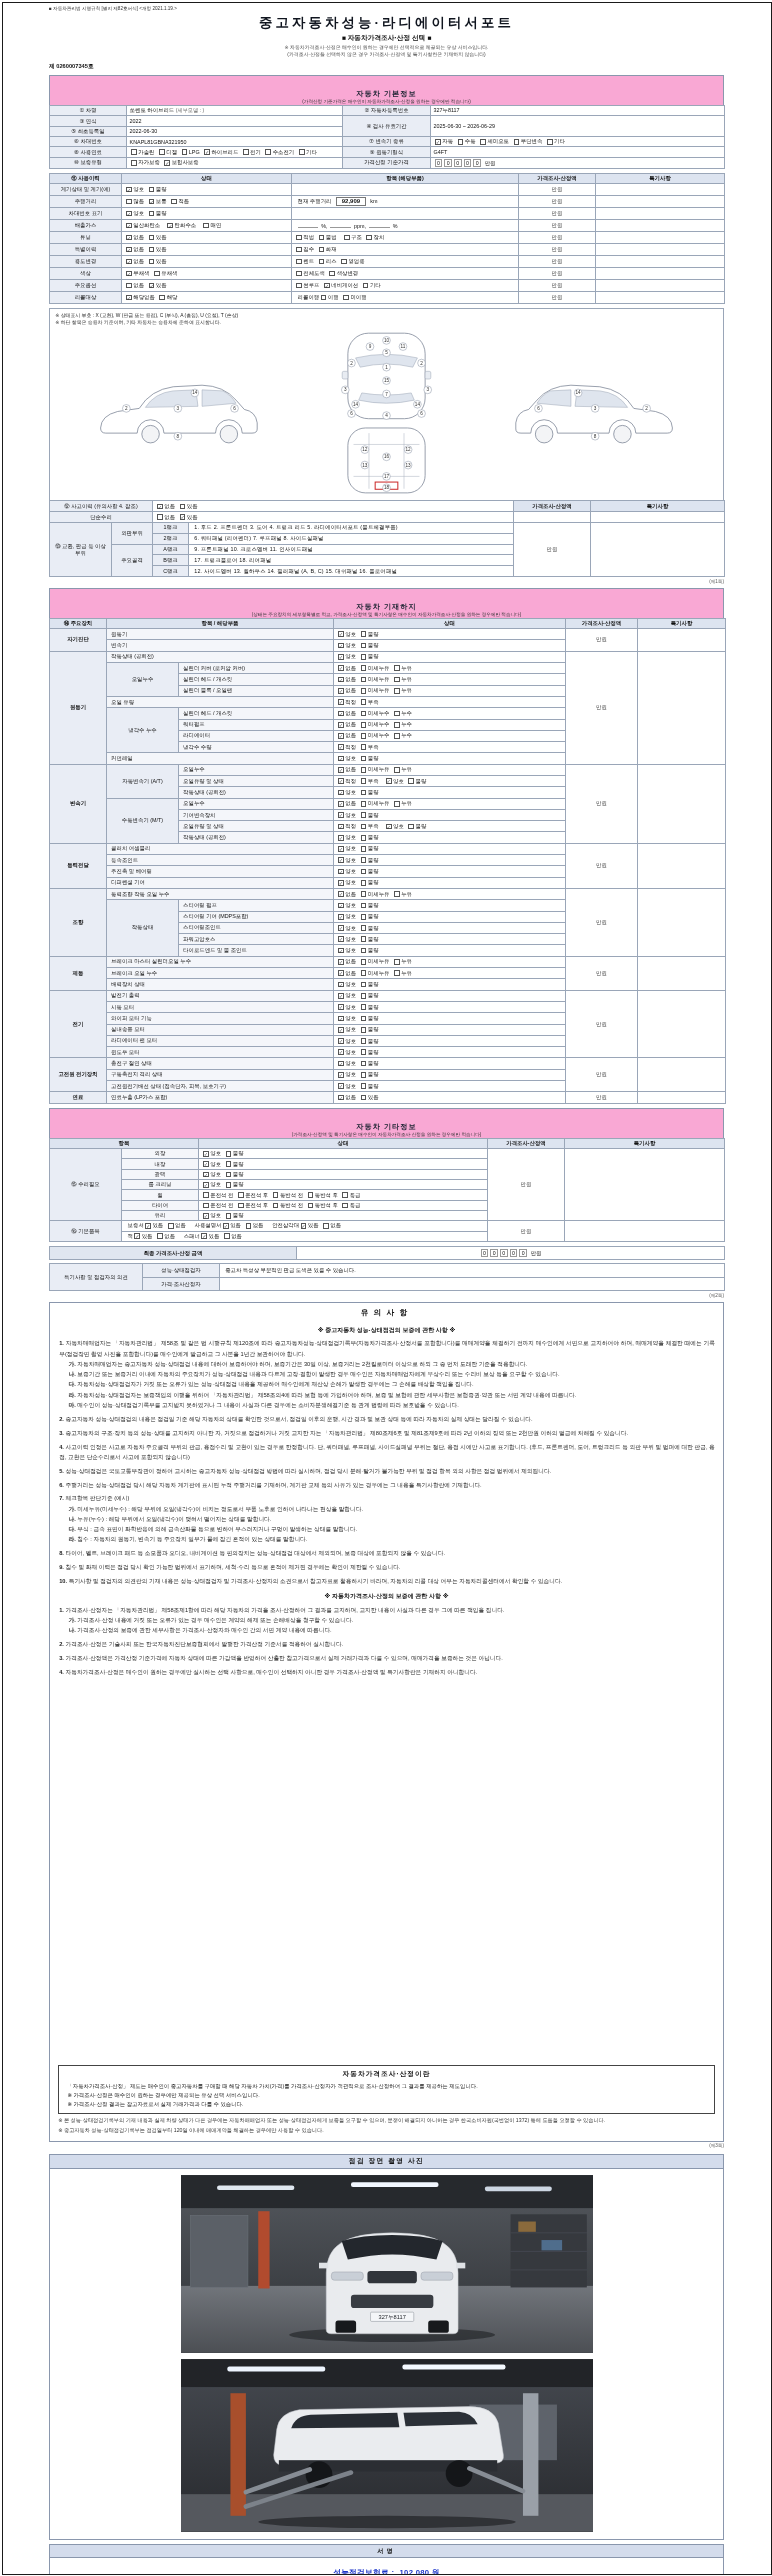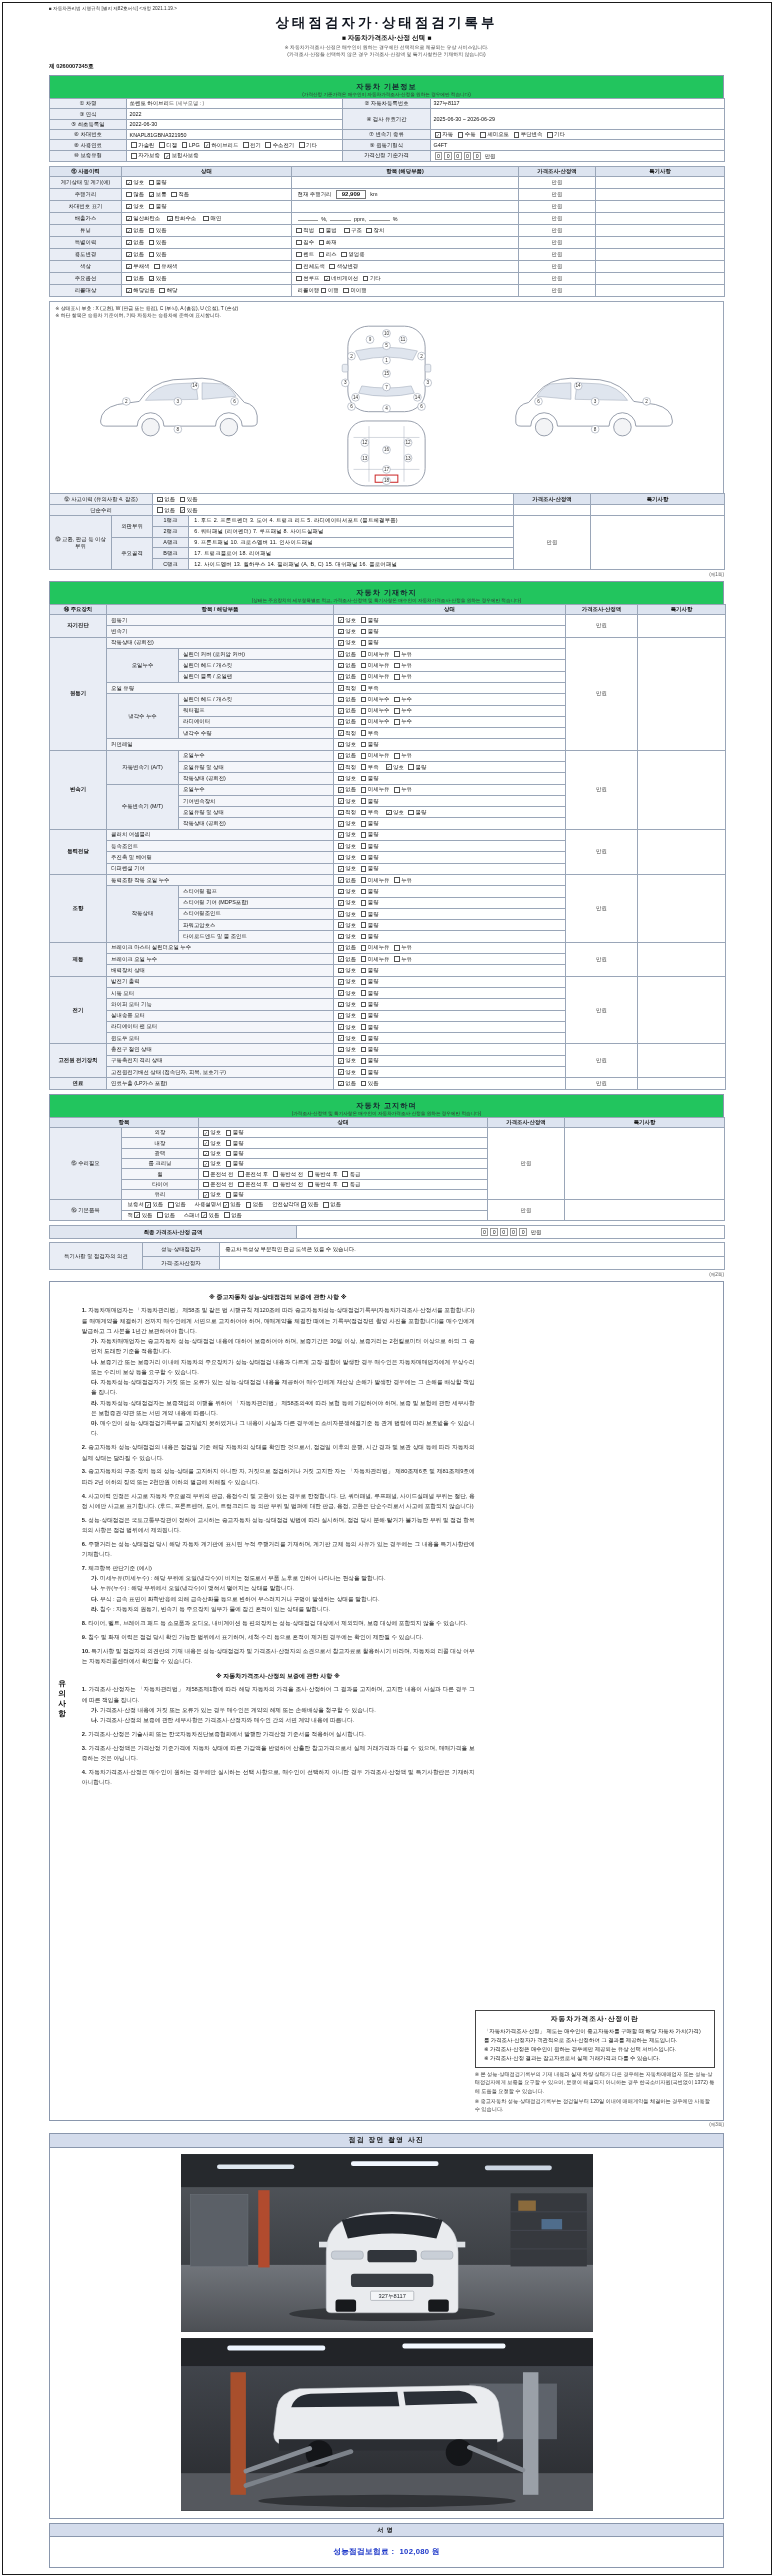--- a/index.html
+++ b/index.html
@@ -7,21 +7,21 @@
   body{width:773px;height:2576px;background:#ffffff;font-family:"Liberation Sans","DejaVu Sans",sans-serif;color:#111;overflow:hidden;}
   .page{width:770px;height:2573px;margin:1.5px;border:0.8px solid #1a1a1a;background:#fff;padding:3.1px 0 0;overflow:hidden;position:relative;}
   .formref{width:675px;margin:0 auto 1px;font-size:4.6px;color:#333;}
   .sheet{width:675px;margin:0 auto;}
   .doc-head{text-align:center;padding-top:2.1px;}
   .doc-title{font-size:13.4px;font-weight:bold;letter-spacing:3.1px;color:#10151f;}
   .doc-sub{font-size:6.7px;font-weight:bold;margin-top:2.6px;}
   .doc-subnote{font-size:4.9px;color:#444;margin-top:1.5px;line-height:1.4;}
   .doc-no{text-align:left;font-size:5.7px;font-weight:bold;margin-top:4.1px;}
   .sec{margin-top:4.1px;}
-  .sec-head{border:0.5px solid #8a97ad;border-bottom:none;background:#22c55e;text-align:center;padding:6px 0 1px;}
+  .sec-head{border:0.5px solid #8a97ad;border-bottom:none;background:#f9a8d4;text-align:center;padding:13px 0 1px;}
   .sec-title{display:block;font-size:7.2px;font-weight:bold;letter-spacing:1px;color:#17202e;}
   .sec-note{display:block;font-size:4.6px;color:#333;margin-top:0.5px;}
   table.tb{width:100%;border-collapse:collapse;table-layout:fixed;background:#fff;}
   .tb td,.tb th{border:0.5px solid #9aa6b8;font-size:5.4px;padding:1px 2.6px;vertical-align:middle;overflow:hidden;}
   .tb th{background:#dde4f0;font-weight:bold;text-align:center;font-size:5.4px;}
   .tb .lb{background:#e9edf5;text-align:center;}
   .tb .sub{background:#f4f6fa;text-align:left;padding-left:4.1px;}
   .tb .sub.wide{padding-left:4.1px;}
   .tb .sub2{background:#f4f6fa;}
   .tb .st{text-align:left;padding-left:4.1px;}
@@ -51,21 +51,21 @@
   .acc-top{border:0.5px solid #9aa6b8;border-bottom:none;padding:2.6px 5.2px 1px;background:#fff;}
   .legend{font-size:4.9px;color:#222;line-height:1.5;}
   .diagram{display:block;width:639px;height:170px;margin:1px auto 2.1px;}
   .mk-c{fill:#fff;stroke:#8a94a4;stroke-width:1;}
   .mk-t{font-size:9px;fill:#333;text-anchor:middle;}
   .ftb .fl{font-weight:bold;text-align:center;background:#e0e6f0;}
   .ftb td{height:13.4px;}
   .ftb .fv{text-align:center;}
   .otb td{height:13.4px;}
   .otb .op-text{text-align:left;padding-left:5.2px;}
-  .notice{margin-top:4.1px;border:0.5px solid #8a97ad;padding:5.2px 8.2px 6.2px;height:840px;display:flex;flex-direction:row;}
+  .notice{margin-top:4.1px;border:0.5px solid #8a97ad;padding:5.2px 8.2px 6.2px;height:840px;display:flex;flex-direction:column;}
   .notice-title{align-self:center;font-weight:bold;font-size:7.7px;letter-spacing:5.2px;margin-bottom:2.1px;}
   .nt-heading{text-align:center;font-weight:bold;font-size:6px;margin:6.2px 0 3.1px;}
   .nt-item{font-size:5.7px;line-height:1.8;margin-bottom:3.6px;text-align:justify;color:#1b1b1b;}
   .nt-line{padding-left:1px;}
   .nt-sub{padding-left:10.3px;}
   .nt-n{font-weight:bold;}
   .nt-bottom{margin-top:auto;}
   .infobox{border:0.8px solid #444;padding:4.1px 8.2px;background:#fff;}
   .ib-title{text-align:center;font-weight:bold;font-size:6.7px;margin-bottom:3.1px;letter-spacing:1px;}
   .ib-line{font-size:5.4px;line-height:1.65;color:#1b1b1b;}
@@ -81,21 +81,21 @@
   .premium{color:#1a35c8;font-weight:bold;font-size:7.7px;letter-spacing:0.3px;}
 </style>
 </head>
 <body>
 
 <div class="page">
   <div class="formref">■ 자동차관리법 시행규칙 [별지 제82호서식] &lt;개정 2021.1.19.&gt;</div>
   <div class="sheet">
 
     <div class="doc-head">
-      <div class="doc-title">상태점검자가·상태점검기록부</div>
+      <div class="doc-title">중고자동차성능·라디에이터서포트</div>
       <div class="doc-sub">■ 자동차가격조사·산정 선택 ■</div>
       <div class="doc-subnote">
         <div>※ 자동차가격조사·산정은 매수인이 원하는 경우에만 선택적으로 제공되는 유상 서비스입니다.</div>
         <div>(가격조사·산정을 선택하지 않은 경우 가격조사·산정액 및 특기사항란은 기재하지 않습니다)</div>
       </div>
       <div class="doc-no">제 0260007345호</div>
     </div>
 
     <div class="sec">
       <div class="sec-head">
@@ -1307,21 +1307,21 @@
                 </span></td>
               <td class="price" rowspan="1">만원</td>
               <td class="rem" rowspan="1"></td>
             </tr>
           </tbody>
       </table>
     </div>
 
     <div class="sec">
       <div class="sec-head">
-        <span class="sec-title">자동차 고지하며</span>
+        <span class="sec-title">자동차 기타정보</span>
         <span class="sec-note">(가격조사·산정액 및 특기사항은 매수인이 자동차가격조사·산정을 원하는 경우에만 적습니다)</span>
       </div>
       <table class="tb etb">
         <colgroup>
             <col style="width:72px">
             <col style="width:77px">
             <col style="width:289px">
             <col style="width:77px">
             <col style="width:160px">
           </colgroup>

